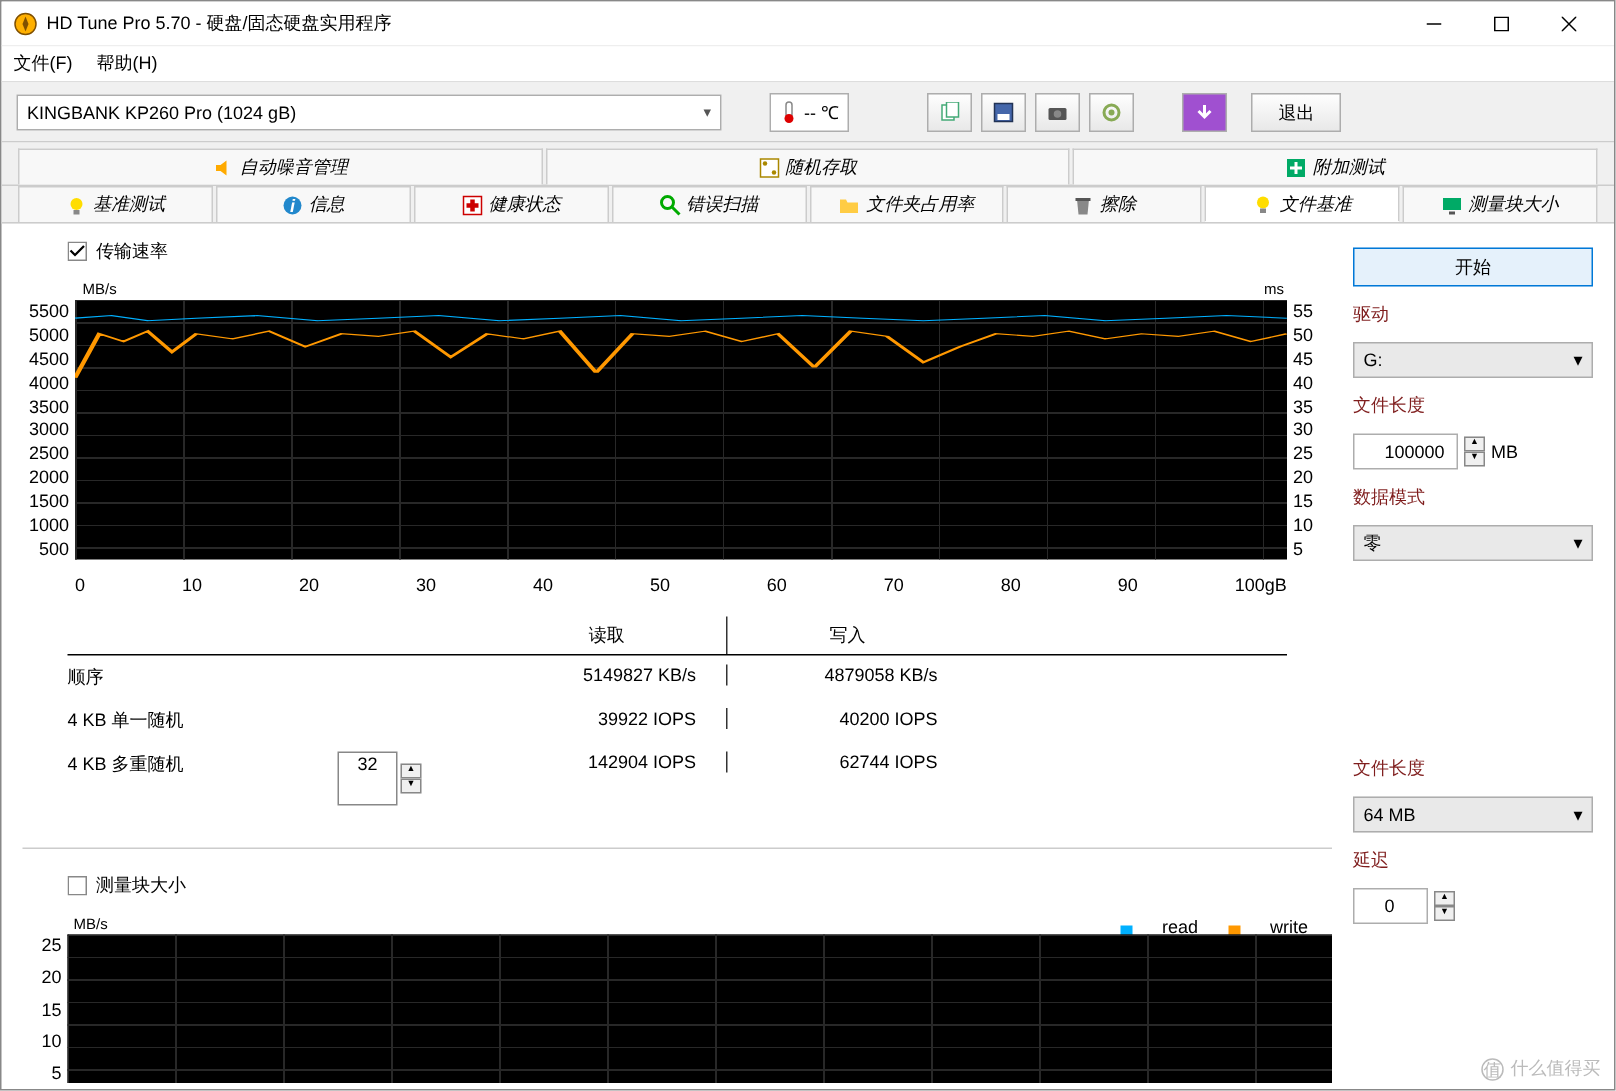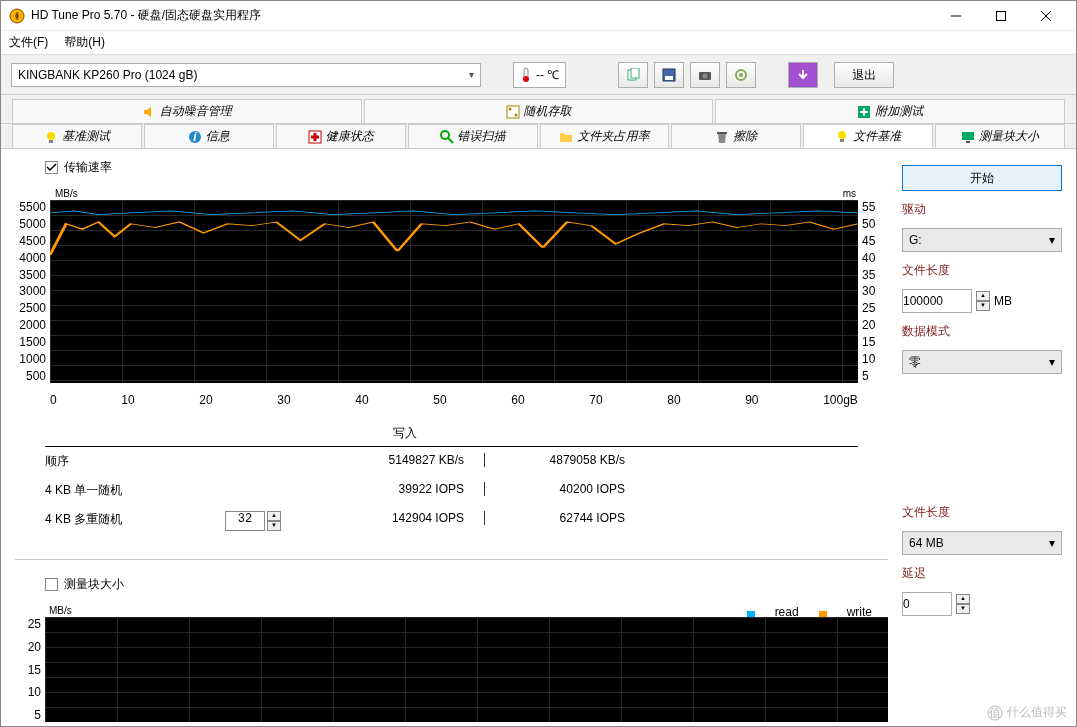--- a/index.html
+++ b/index.html
@@ -39,35 +39,35 @@
 .results { margin: 6px 30px; }
 .results-header { display: flex; border-bottom: 1px solid #000; font-family: "Courier New", monospace; font-size: 13px; }
 .results-header .spacer { width: 280px; }
 .results-header .col { width: 160px; text-align: center; padding: 4px; }
 .results-header .col.sep { border-right: 1px solid #333; }
 .result-row { display: flex; font-family: "Courier New", monospace; font-size: 13px; padding: 6px 0; align-items: flex-start; }
 .result-row .label { width: 180px; }
 .result-row .extra { width: 100px; display: flex; align-items: center; gap: 2px; }
 .result-row .val { width: 160px; text-align: right; padding-right: 20px; }
 .result-row .val.sep { border-right: 1px solid #333; }
-.spinner { width: 40px; height: 20px; border: 1px solid #888; text-align: center; background: #fff; font-family: Liberation Mono, monospace; }
+.spinner { width: 40px; height: 36px; border: 1px solid #888; text-align: center; background: #fff; }
 .spin-btns { display: flex; flex-direction: column; }
 .spin-btns .sb { width: 14px; height: 10px; border: 1px solid #888; font-size: 6px; line-height: 6px; text-align: center; background: #f0f0f0; }
 .divider { border-top: 1px solid #ccc; margin: 8px 0; }
 .chart2 { position: relative; height: 120px; display: flex; }
 .chart2 .yaxis { width: 30px; display: flex; flex-direction: column; justify-content: space-between; text-align: right; padding-right: 4px; font-size: 10px; padding-top: 12px; }
 .chart2 .plot { flex: 1; position: relative; }
 .chart2 .unit-l { position: absolute; top: 0; left: 34px; font-size: 10px; }
 .chart2 .legend { position: absolute; top: 0; right: 16px; font-size: 10px; display: flex; gap: 20px; align-items: flex-end; }
 .legend .sw { width: 8px; height: 8px; display: inline-block; }
 .btn { height: 26px; border: 1px solid #0078d7; background: #e5f1fb; text-align: center; line-height: 24px; cursor: default; }
 .lbl { font-size: 12px; color: #7f1d1d; }
 .select { height: 24px; border: 1px solid #adadad; background: #e9e9e9; display: flex; align-items: center; justify-content: space-between; padding: 0 6px; }
 .input-row { display: flex; align-items: center; gap: 4px; }
-.num-input { width: 70px; height: 24px; border: 1px solid #adadad; background: #fff; padding: 2px 0; display: flex; align-items: center; }
+.num-input { width: 70px; height: 24px; border: 1px solid #adadad; background: #fff; padding: 2px 20px; display: flex; align-items: center; }
 .watermark { position: absolute; right: 10px; bottom: 6px; font-size: 11px; color: #bbb; display: flex; align-items: center; gap: 4px; }
 svg.line { position: absolute; inset: 12px 0 0 0; width: 100%; height: calc(100% - 12px); }
 </style>
 </head>
 <body>
 
 <div class="titlebar">
   <svg class="icon" viewBox="0 0 16 16">
       <circle cx="8" cy="8" r="7" fill="#ffb000" stroke="#805000"></circle>
       <path d="M8 3 L10 8 L8 13 L6 8 Z" fill="#805000"></path>
@@ -287,20 +287,21 @@
         <span>60</span>
         <span>70</span>
         <span>80</span>
         <span>90</span>
         <span>100gB</span>
     </div>
 
     <div class="results">
       <div class="results-header">
         <div class="spacer"></div>
+        <div class="col sep">读取</div>
         <div class="col">写入</div>
       </div>
       <div class="result-row">
         <div class="label">顺序</div>
         <div class="extra"></div>
         <div class="val sep">5149827 KB/s</div>
         <div class="val">4879058 KB/s</div>
       </div>
       <div class="result-row">
         <div class="label">4 KB 单一随机</div>

